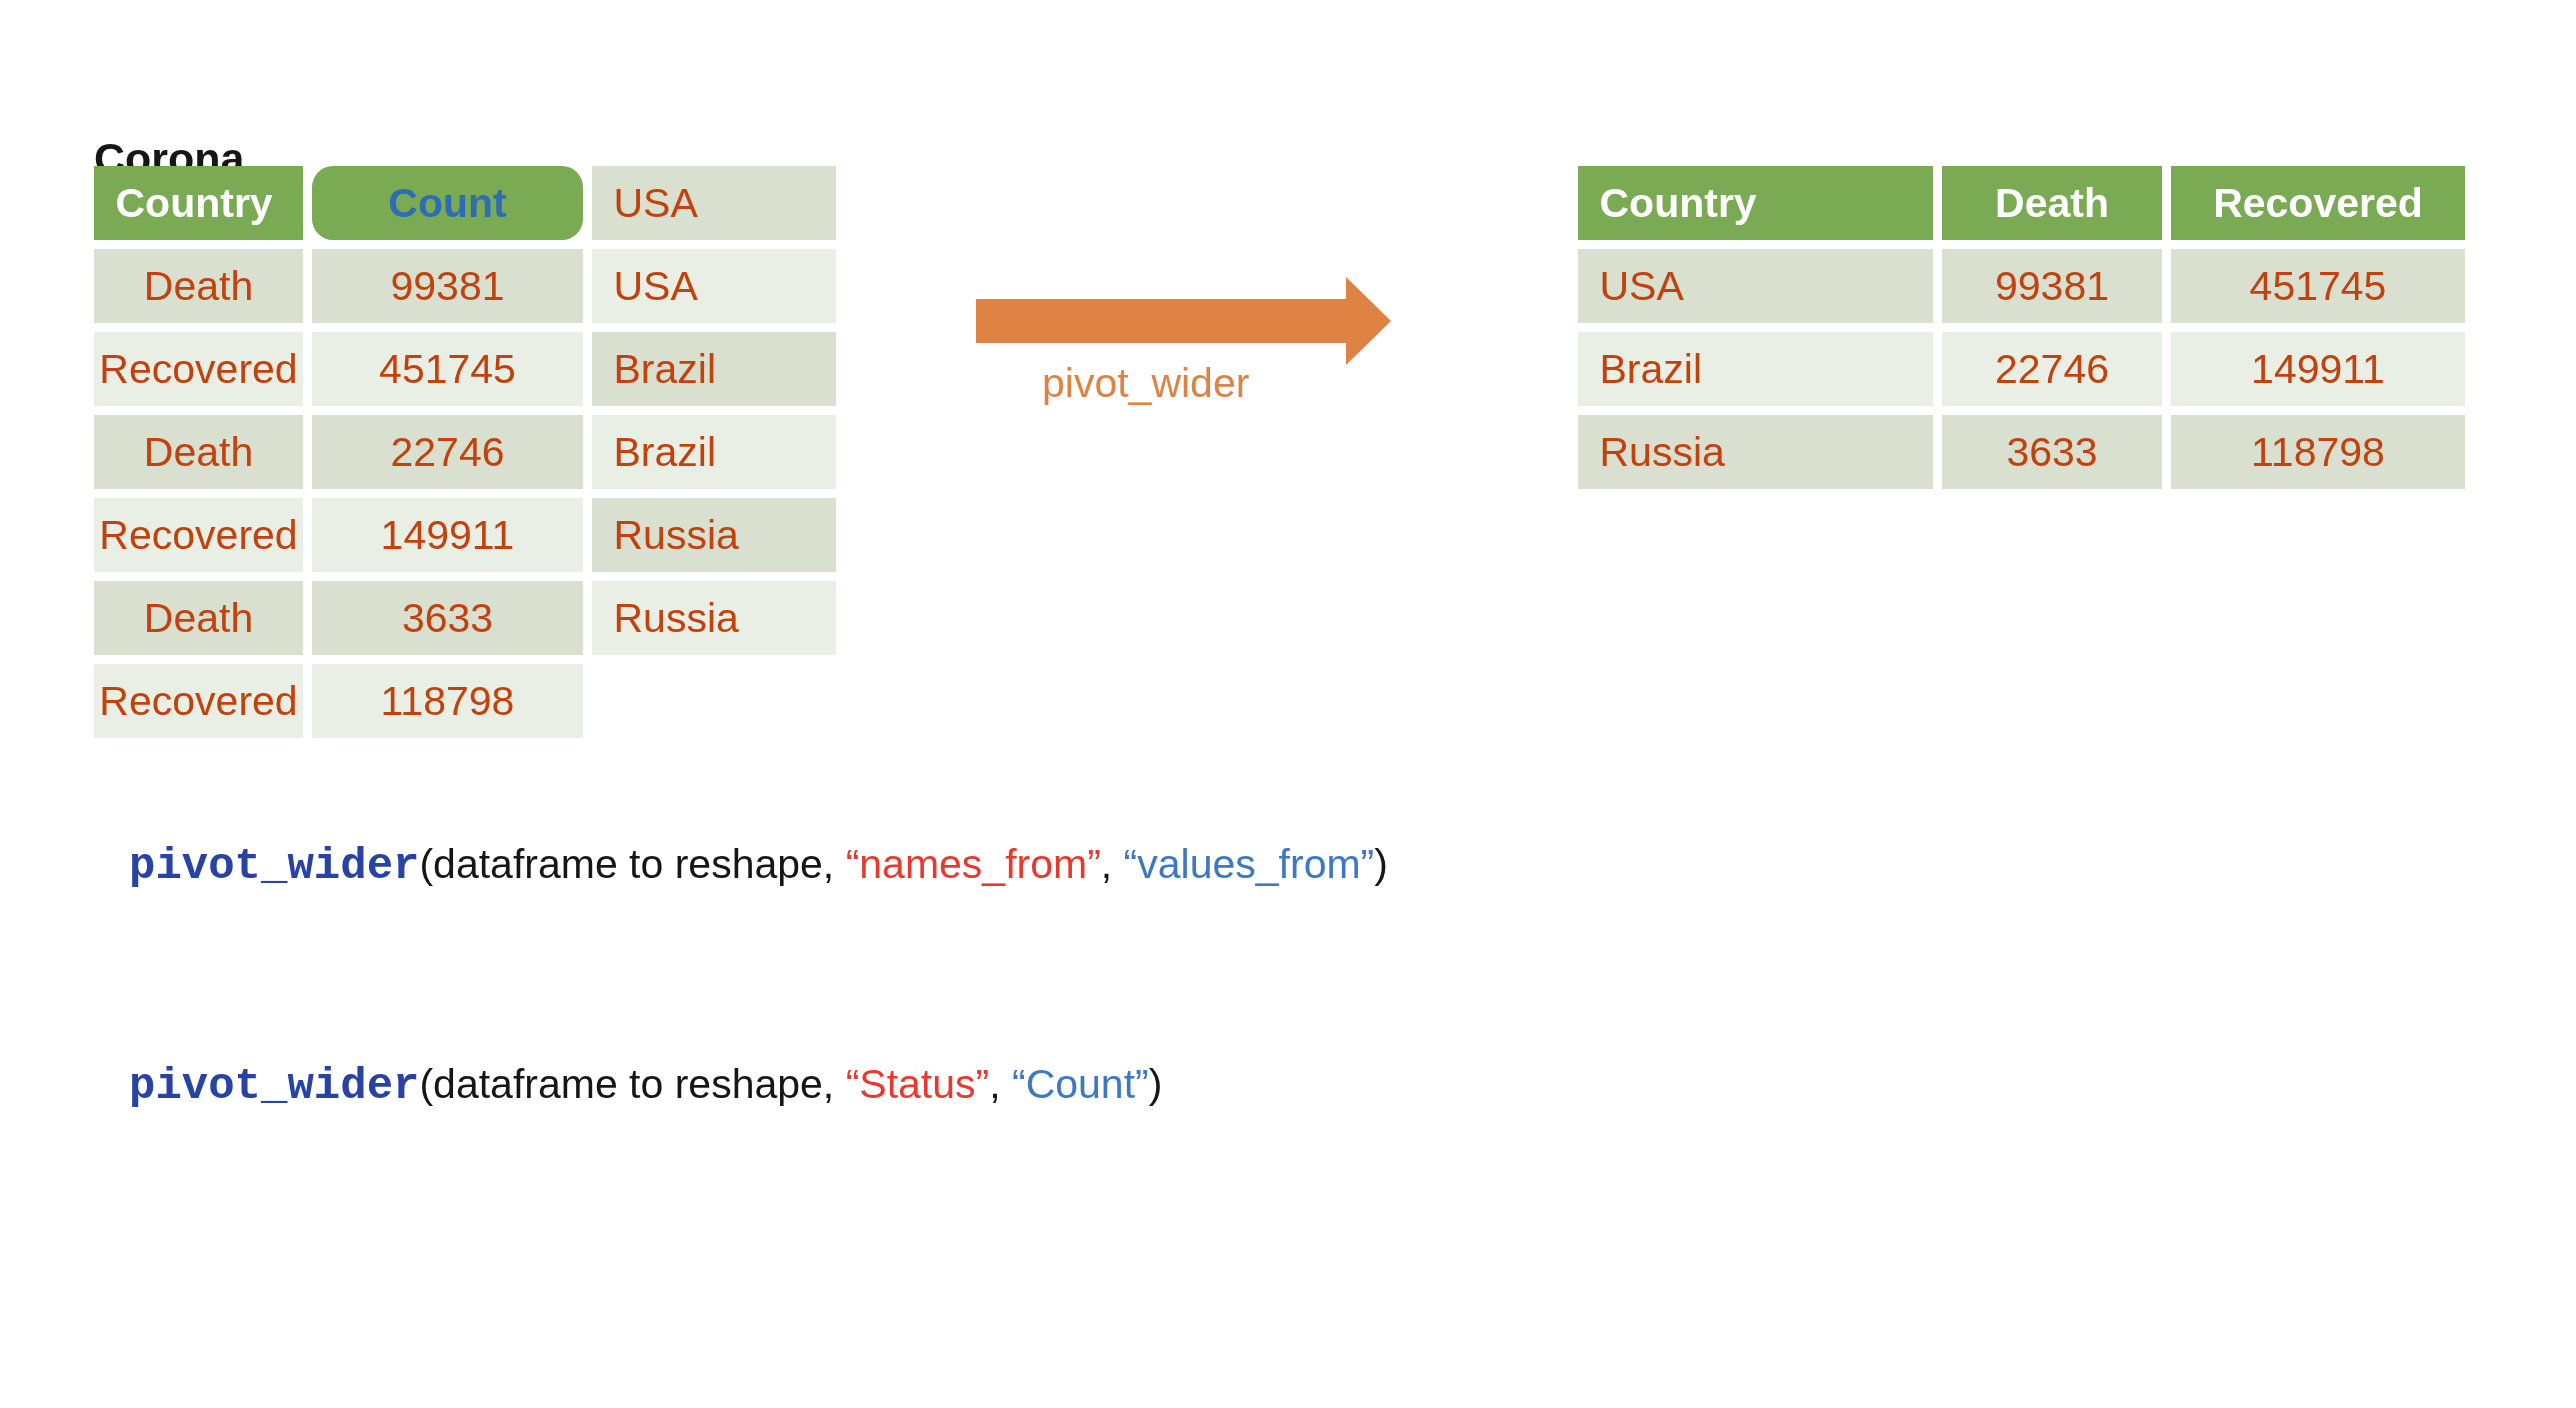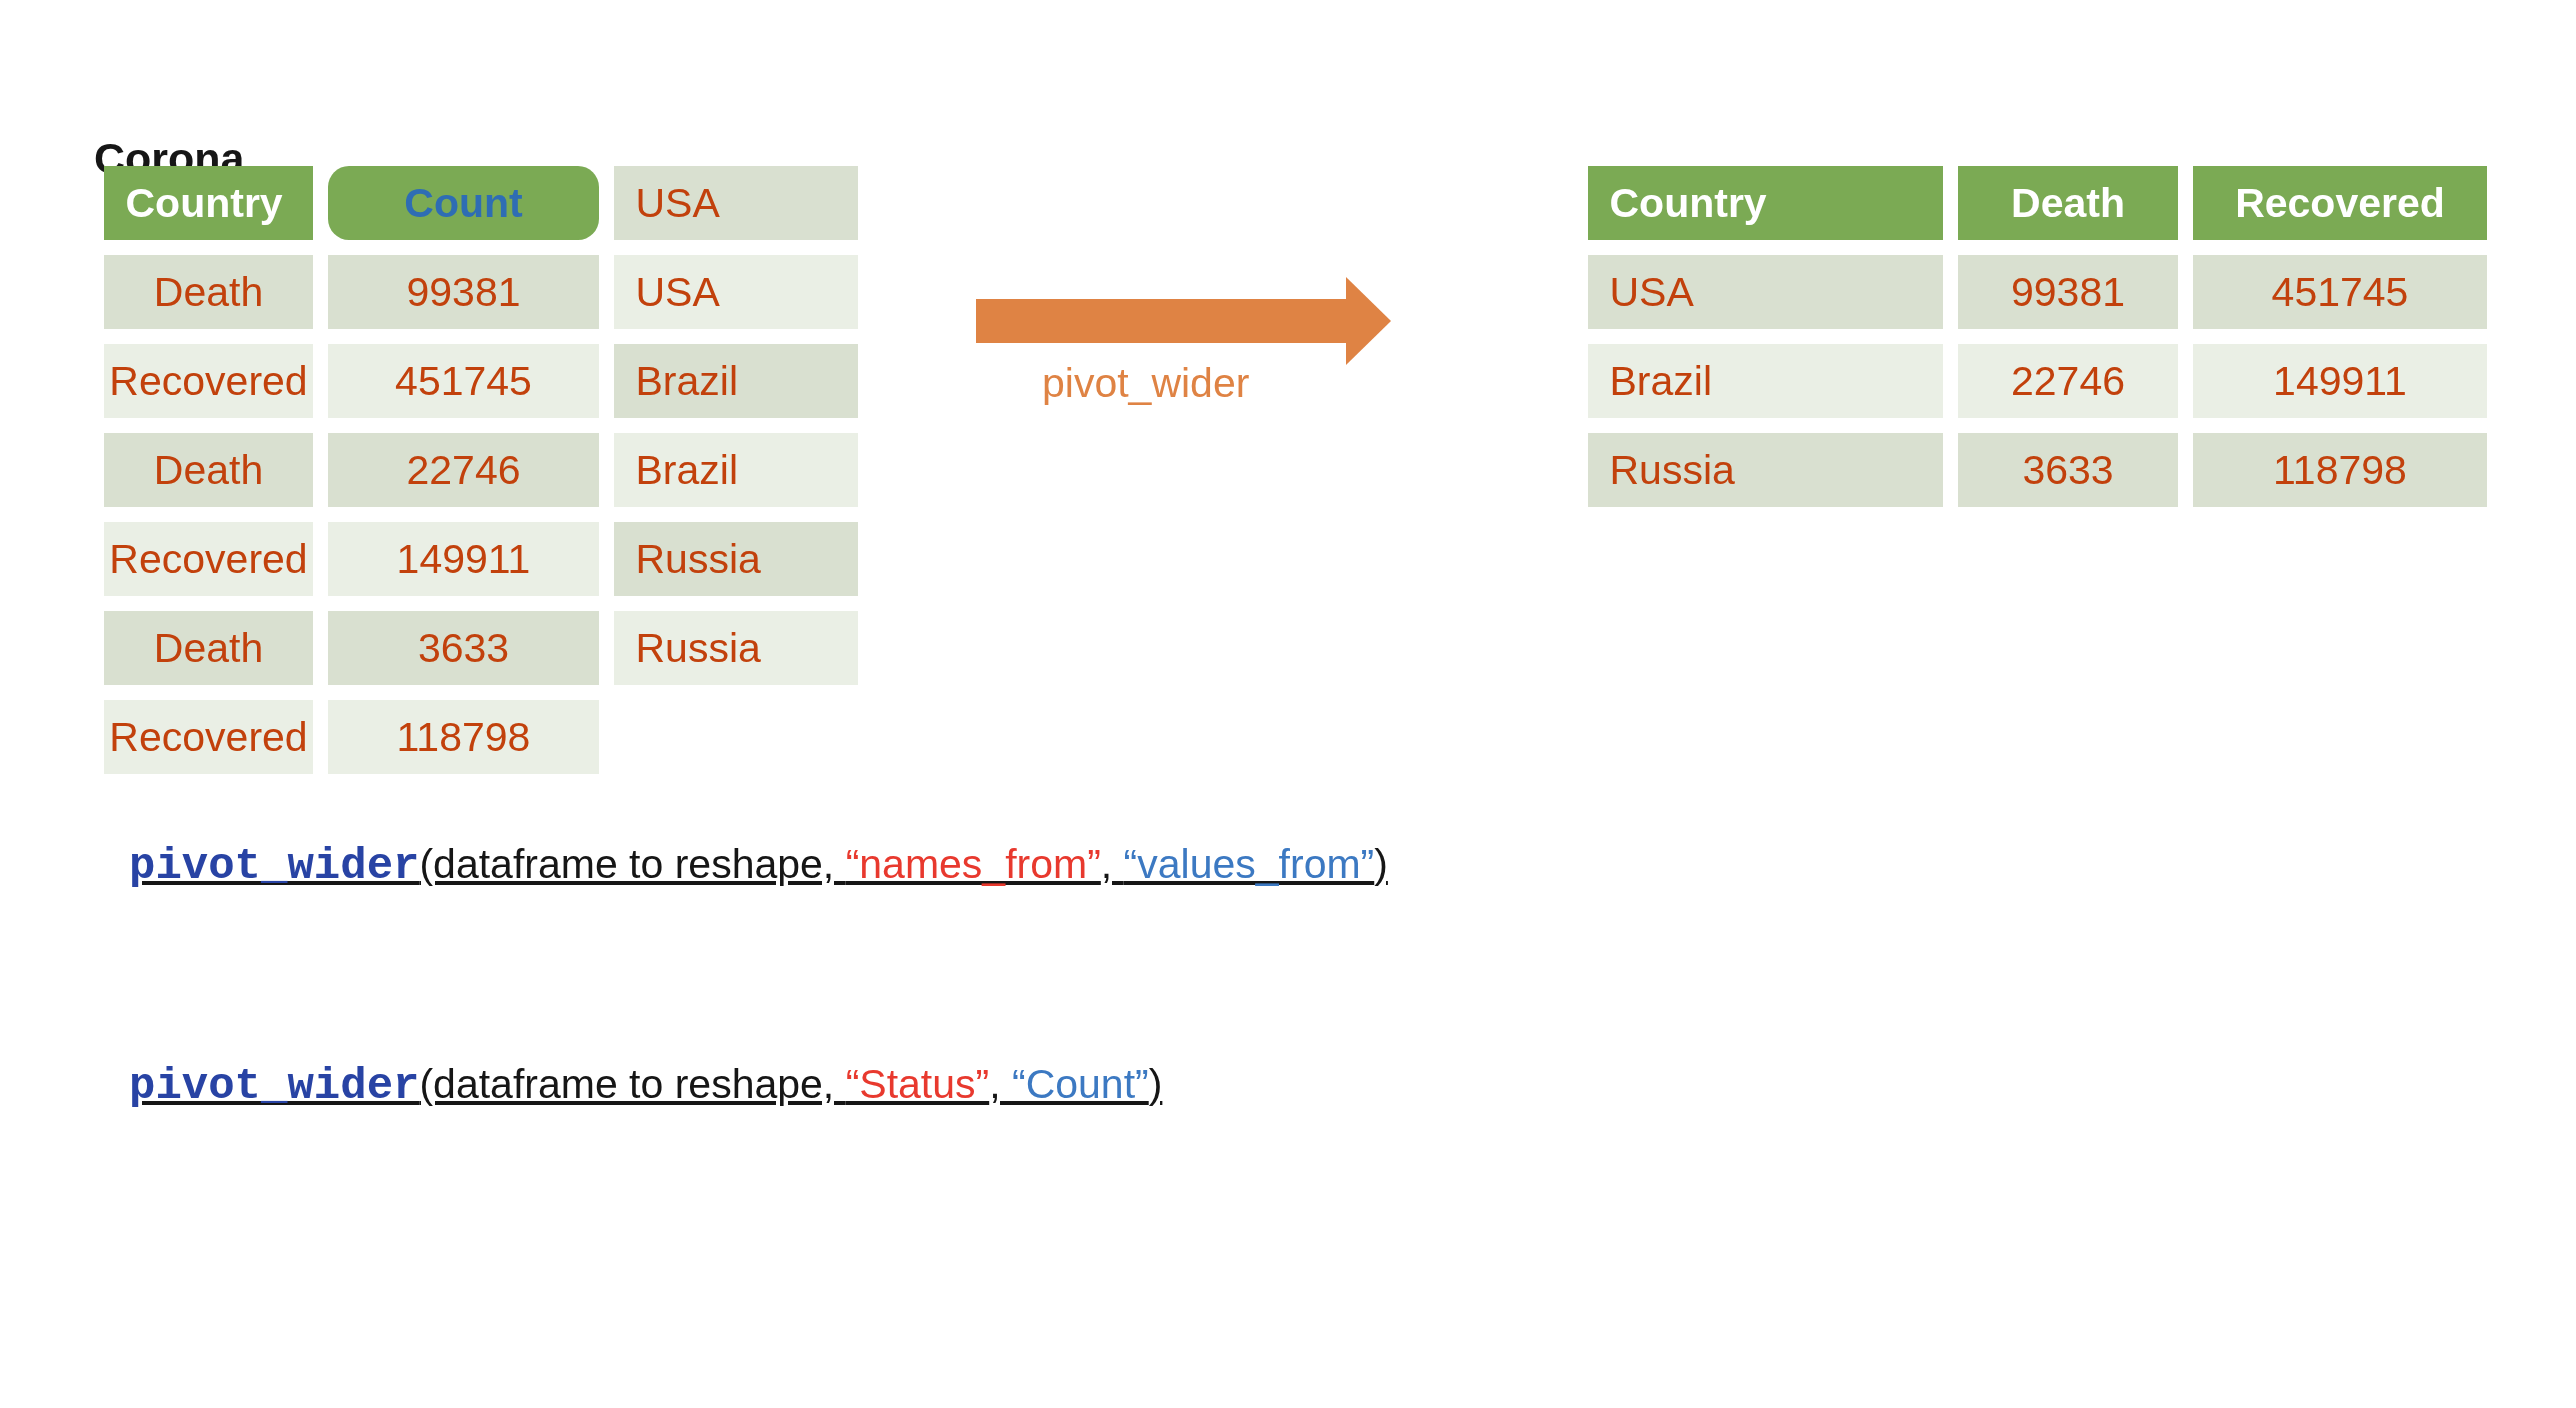--- a/index.html
+++ b/index.html
@@ -9,21 +9,21 @@
     position:relative;
     font-family:"Liberation Sans", sans-serif;
     color:#161616;
     overflow:hidden;
   }
   .title {
     position:absolute; left:94px; top:106px;
     font-size:43px; line-height:1.1; color:#161616;
   }
   .tbl {
-    position:absolute; display:grid; gap:15px;margin-left:10px;
+    position:absolute; display:grid; gap:9px;
   }
   #left-table  { left:94px;  top:166px; grid-template-columns:209px 271px 244px; grid-auto-rows:74px; }
   #right-table { left:1578px; top:166px; grid-template-columns:355px 220px 294px; grid-auto-rows:74px; }
   .cell {
     display:flex; align-items:center; justify-content:center;
     font-size:41px; color:#c2410c; background:#EAEFE5;
   }
   .cell.al-left { justify-content:flex-start; padding-left:21.5px; }
   .cell.head { font-weight:700; }
   
@@ -38,21 +38,21 @@
     border-bottom:44px solid transparent;
     border-left:45px solid #DF8344;
   }
   .arrow-label {
     position:absolute; left:1042px; top:360px;
     font-size:41px; color:#DF8344; white-space:nowrap;
   }
   
   .code-line {
     position:absolute; white-space:nowrap;
-    font-size:41px; line-height:1.3;text-decoration:underline;
+    font-size:41px; line-height:1.3;
   }
   .code-line.line1 { left:129px; top:838px; }
   .code-line.line2 { left:129px; top:1058px; }
   .seg { color:#161616; }
   .seg-function {
     font-family:"Liberation Mono","DejaVu Sans Mono",monospace;
     font-weight:700; font-size:44px;
   }
 </style>
 </head>

